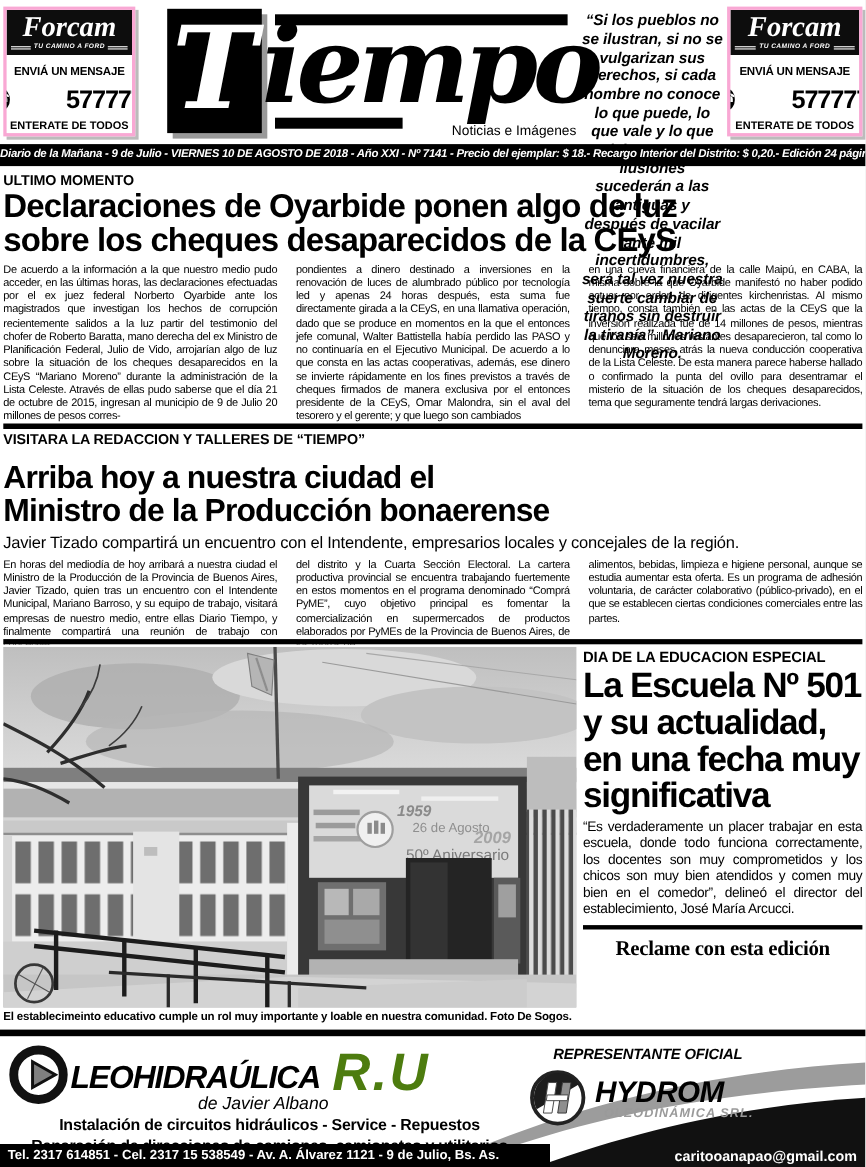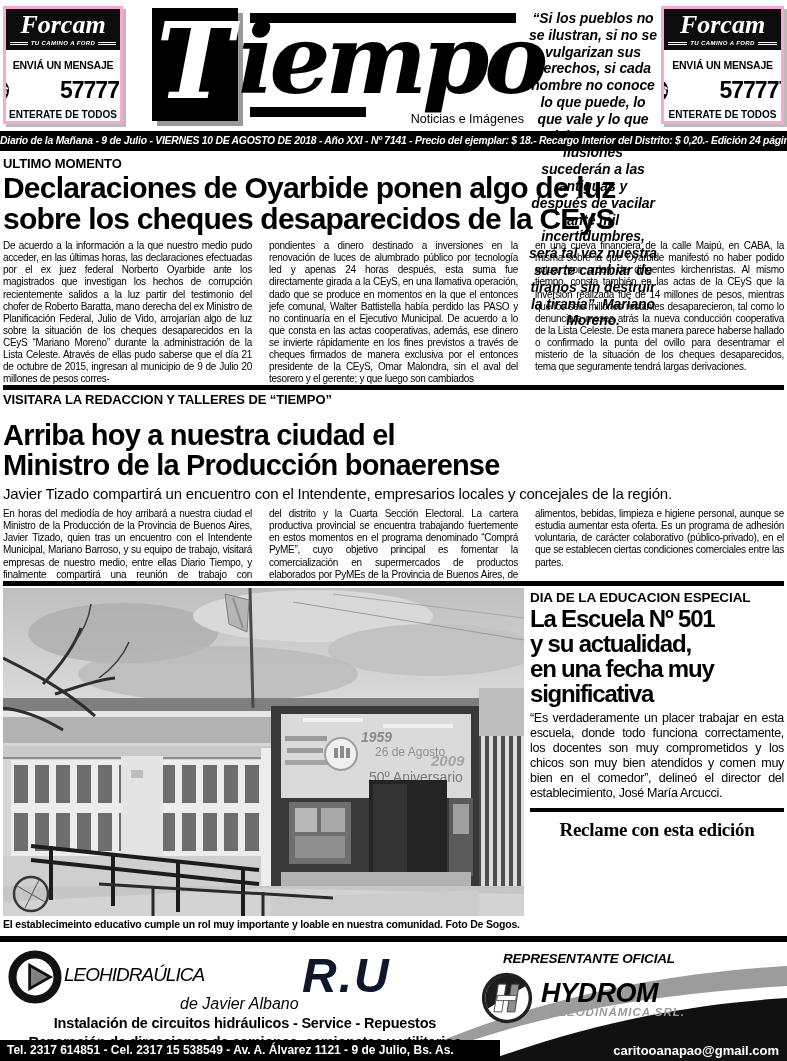--- a/index.html
+++ b/index.html
@@ -54,42 +54,42 @@
   .subhead { font-size:15px; margin-top:5px; letter-spacing:-0.2px; }
   .cols { display:flex; gap:17px; margin-top:6px; }
   .col { flex:1; text-align:justify; font-size:10px; line-height:1.21; letter-spacing:-0.3px; }
   .divider { position:absolute; bottom:0; left:3px; right:3px; height:5px; background:#000; }
   
   .sec-photo { top:588px; height:346px; }
   .photo-wrap { position:absolute; left:3px; top:0; width:521px; height:328px; background:#cfcfcf; }
   .photo-caption { position:absolute; left:3px; top:330px; width:521px; font-weight:bold;
                    font-size:10.5px; letter-spacing:-0.2px; }
   .rightcol { position:absolute; left:530px; top:2px; width:254px; height:344px; }
-  .hl-a3 { font-size:24px; line-height:1.04; letter-spacing:-1.2px; font-weight:bold; margin-top:2px; }
+  .hl-a3 { font-size:32px; line-height:1.04; letter-spacing:-1.2px; font-weight:bold; margin-top:2px; }
   .a3-body { margin-top:4px; text-align:justify; font-size:12.5px; line-height:1.2; letter-spacing:-0.3px; }
   .a3-more { font-weight:bold; font-size:13.5px; text-align:right; margin-top:1px; }
   .mini-divider { height:4px; background:#000; margin-top:7px; }
   .promo-head { font-family:"Liberation Serif", serif; font-weight:bold; font-size:19px;
                 text-align:center; margin-top:7px; letter-spacing:-0.3px; }
   .promo-logo { position:relative; width:max-content; margin:1px auto 0; padding:0 4px 12px 4px;
                 font-family:"Liberation Serif", serif; font-weight:bold; font-size:46px;
                 letter-spacing:-1px; line-height:1; }
   .promo-logo .txt { position:relative; z-index:2; }
   .promo-bar-top { position:absolute; top:3px; left:42px; right:-2px; height:7px; background:#000; z-index:1; }
   .promo-bar-bot { position:absolute; bottom:8px; left:118px; right:-6px; height:7px; background:#000; z-index:1; }
   .promo-sub { position:absolute; left:10px; bottom:1px; font-size:9.5px; font-weight:bold;
                letter-spacing:.3px; z-index:3; }
   
   .sec-ad { top:936px; height:125px; border-top:6px solid #000; padding:0; }
   .swoosh { position:absolute; left:0; top:6px; width:787px; height:119px; }
   .oleo-logo { position:absolute; left:8px; top:8px; }
-  .oleo-name { position:absolute; left:64px; top:22px; font-style:italic; font-weight:normal;
-               font-size:19px; letter-spacing:-1px; z-index:2; }
+  .oleo-name { position:absolute; left:64px; top:22px; font-style:italic; font-weight:bold;
+               font-size:29px; letter-spacing:-1px; z-index:2; }
   .oleo-ru { position:absolute; left:302px; top:6px; font-style:italic; font-weight:bold;
-             font-size:48px; color:#0f172a; letter-spacing:2px; z-index:1; }
+             font-size:48px; color:#4d7c0f; letter-spacing:2px; z-index:1; }
   .oleo-owner { position:absolute; left:180px; top:53px; font-style:italic; font-size:16px; z-index:2; }
   .ad-services { position:absolute; left:0; top:72px; width:490px; text-align:center;
                  font-weight:bold; font-size:14.5px; line-height:1.3; letter-spacing:-0.2px; z-index:2; }
   .contact-bar { position:absolute; left:0; bottom:0; width:500px; height:21px; background:#000;
                  color:#fff; font-weight:bold; font-size:12px; line-height:21px; padding-left:7px;
                  white-space:nowrap; z-index:3; }
   .rep-label { position:absolute; left:503px; top:9px; font-style:italic; font-weight:bold;
                font-size:13.5px; letter-spacing:-0.2px; z-index:2; }
   .hydrom-logo { position:absolute; left:481px; top:30px; z-index:2; }
   .hydrom-name { position:absolute; left:541px; top:36px; font-style:italic; font-weight:bold;

